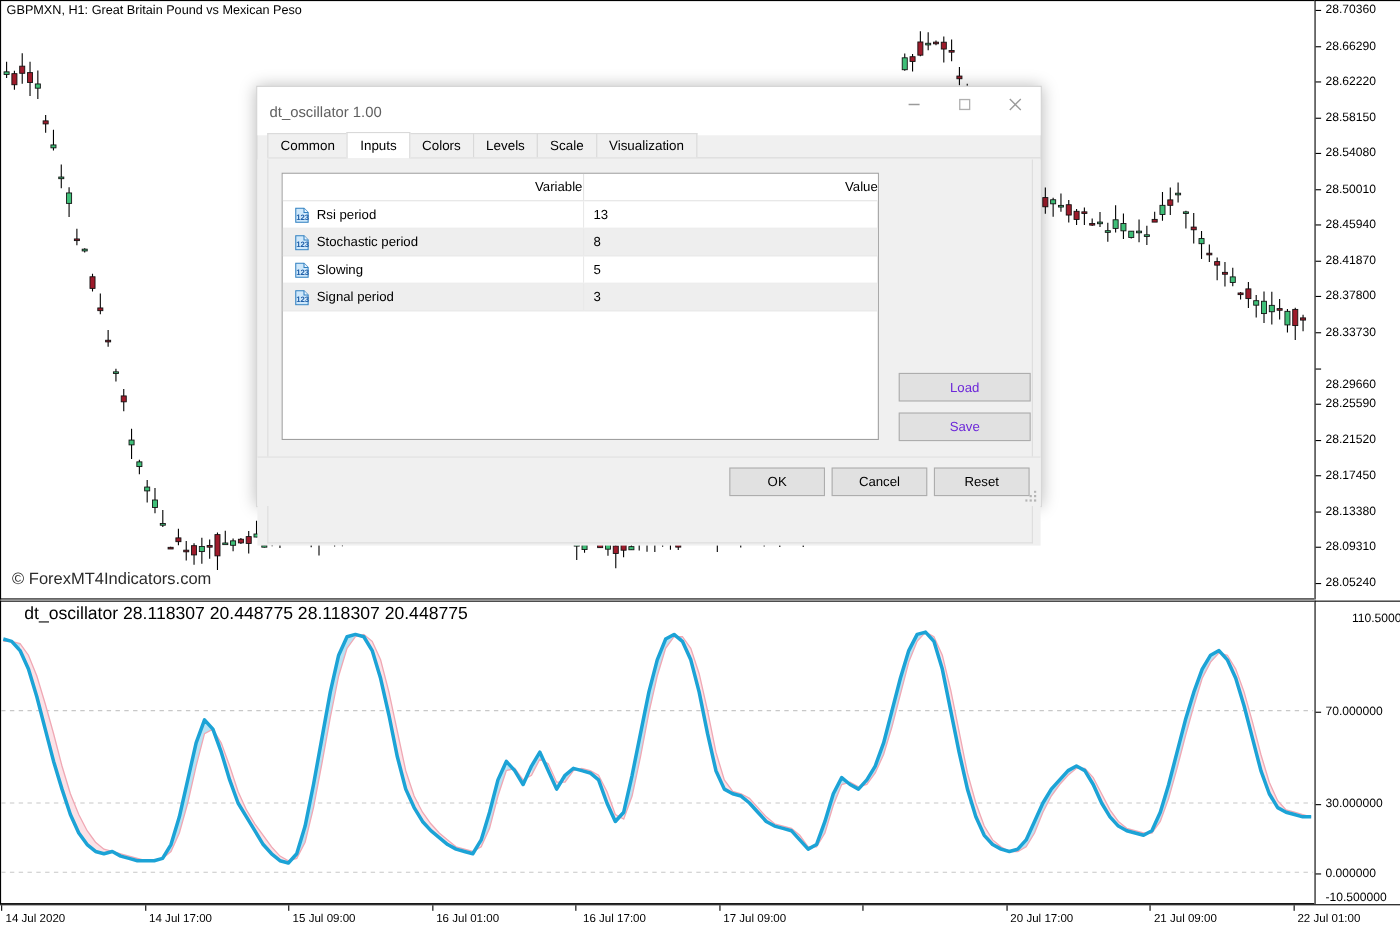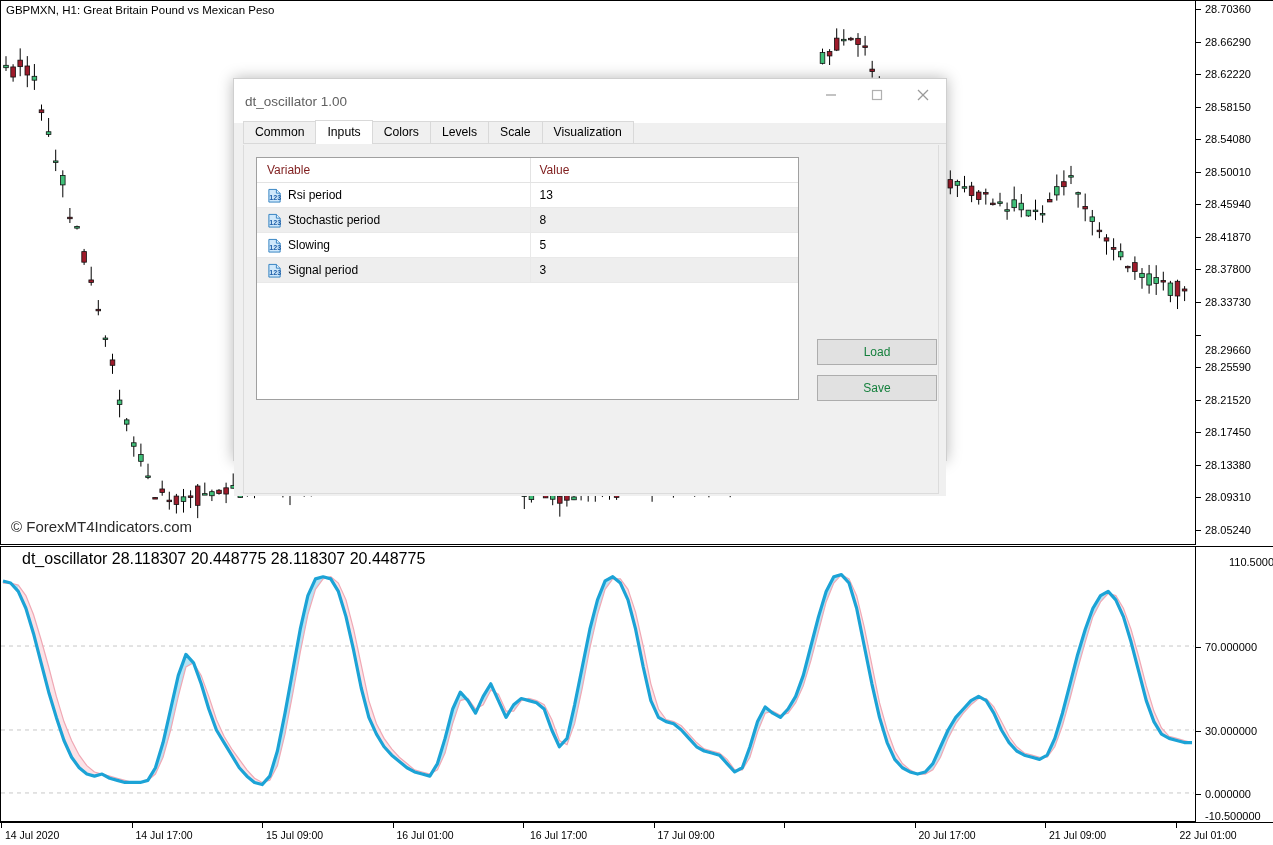--- a/index.html
+++ b/index.html
@@ -113,39 +113,39 @@
   }
 
   #tablebox {
     position:absolute; left:12px; top:12px; width:543px; height:243px;
     background:#ffffff; border:1px solid #a0a0a0;
     overflow:hidden;
   }
   table.params { width:100%; border-collapse:collapse; table-layout:fixed; }
   table.params col.c1 { width:273px; }
   table.params th {
-    text-align:left; font-weight:normal; font-size:12px; color:#7f1d1d;
+    text-align:right; font-weight:normal; font-size:12px; color:#000000;
     padding:5px 0 5px 10px; background:#fff;
     border-bottom:1px solid #e3e3e3; height:24px;
   }
   table.params th.v { border-left:1px solid #e3e3e3; padding-left:9px; }
   table.params td {
     font-size:12px; color:#000; height:25px; padding:0 0 0 10px;
     border-bottom:1px solid #e9e9e9; vertical-align:middle;
   }
   table.params td.v { border-left:1px solid #e9e9e9; padding-left:9px; }
   table.params tr.alt td { background:#eeeeee; }
   .pname { display:flex; align-items:center; gap:6px; }
 
   .icn { width:15px; height:15px; flex:0 0 15px; display:block; }
 
   .sidebtn {
     position:absolute; left:573px; width:120px; height:26px;
     background:#e1e1e1; border:1px solid #adadad;
-    font-size:12px; color:#15803d; font-family:"Liberation Sans", sans-serif;
+    font-size:12px; color:#6d28d9; font-family:"Liberation Sans", sans-serif;
     cursor:default;
   }
   #btn-load { top:194px; }
   #btn-save { top:230px; }
 
   #footer {
     position:absolute; left:0; bottom:0; width:100%; height:45px;
     background:#f0f0f0; border-top:1px solid #dfdfdf;
   }
   .footbtn {
@@ -1068,14 +1068,29 @@
                 </tr>
               </tbody>
           </table>
         </div>
 
         <button class="sidebtn" id="btn-load">Load</button>
         <button class="sidebtn" id="btn-save">Save</button>
       </div>
     </div>
 
+    <div id="footer">
+      <button class="footbtn" id="btn-ok">OK</button>
+      <button class="footbtn" id="btn-cancel">Cancel</button>
+      <button class="footbtn" id="btn-reset">Reset</button>
+      <svg id="grip" viewBox="0 0 11 11">
+        <g fill="#b5b5b5">
+          <rect x="8" y="0" width="2" height="2"></rect>
+          <rect x="4" y="4" width="2" height="2"></rect>
+            <rect x="8" y="4" width="2" height="2"></rect>
+          <rect x="0" y="8" width="2" height="2"></rect>
+            <rect x="4" y="8" width="2" height="2"></rect>
+            <rect x="8" y="8" width="2" height="2"></rect>
+        </g>
+      </svg>
+    </div>
   </div>
 </div>
 
 </body></html>

